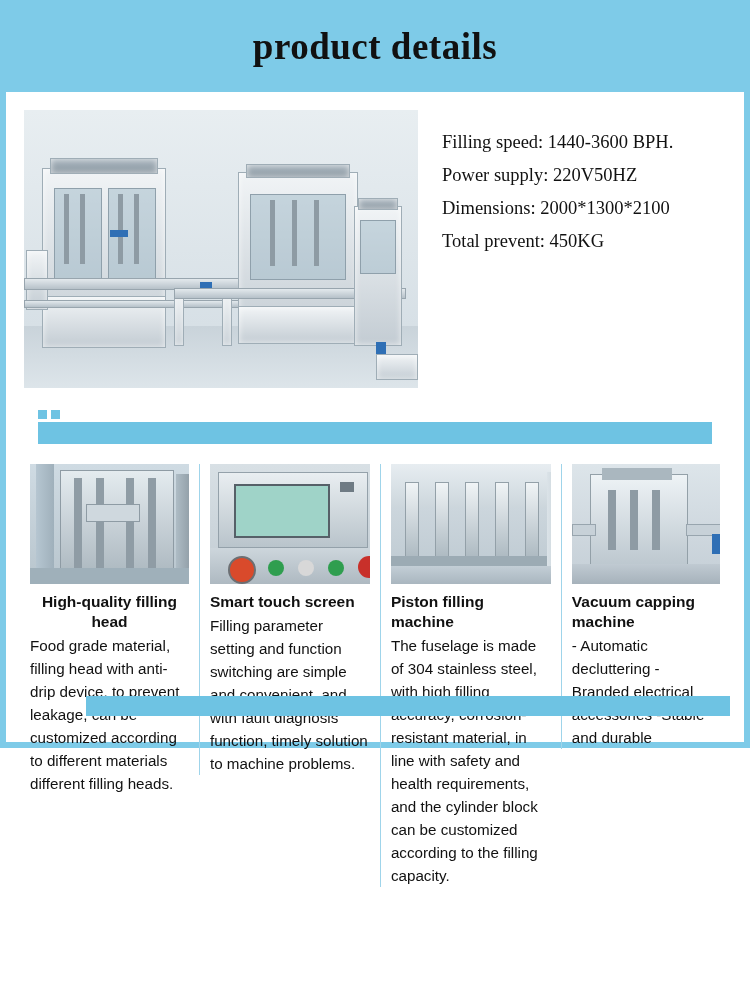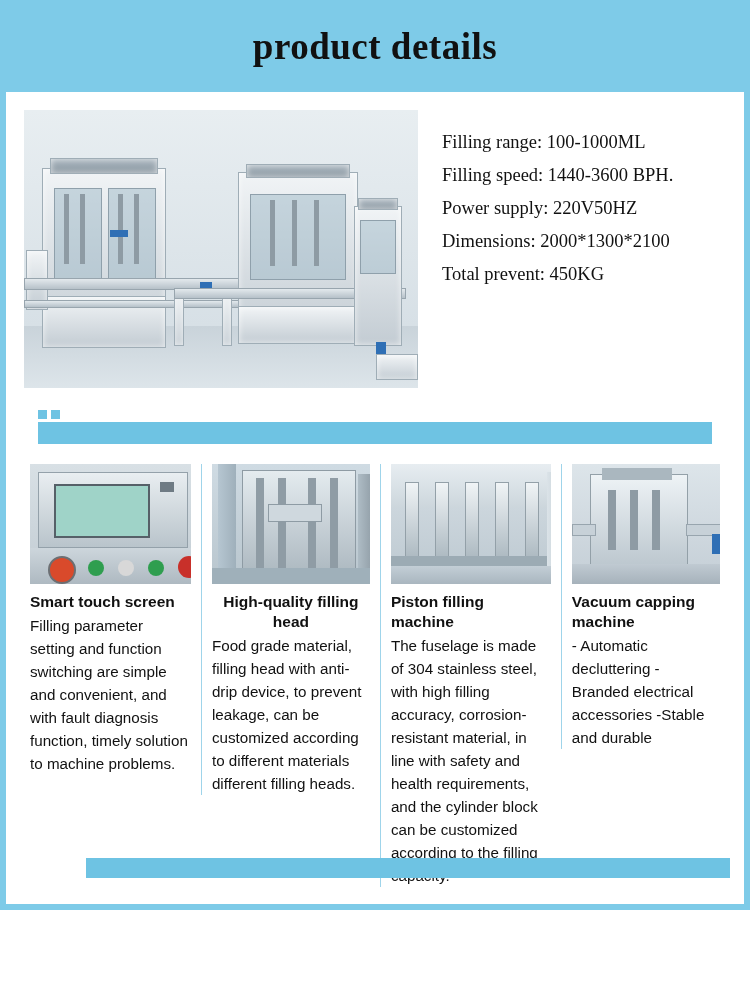--- a/index.html
+++ b/index.html
@@ -9,21 +9,21 @@
   body {
     width: 750px;
     height: 1000px;
     background: #ffffff;
     font-family: "Liberation Sans", sans-serif;
     overflow: hidden;
   }
   .page {
     position: relative;
     width: 750px;
-    height: 910px;
+    height: 748px;
     background: #ffffff;
     box-sizing: border-box;
     border-left: 6px solid #7ecbe8;
     border-right: 6px solid #7ecbe8;
     border-bottom: 6px solid #7ecbe8;
   }
 
   
   .header {
     height: 92px;
@@ -242,66 +242,65 @@
 
       <div class="hp-unit" style="left:330px; top:96px; width:46px; height:138px;"></div>
       <div class="hp-unit dark" style="left:334px; top:88px; width:38px; height:10px;"></div>
       <div class="hp-glass" style="left:336px; top:110px; width:34px; height:52px;"></div>
       <div class="hp-unit" style="left:368px; top:250px; width:28px; height:16px;"></div>
       <div class="hp-blue" style="left:352px; top:232px; width:10px; height:16px;"></div>
       <div class="hp-unit" style="left:352px; top:244px; width:40px; height:24px;"></div>
     </div>
 
     <div class="specs">
-      <div class="spec-line">Filling range: 100-1000ML</div>
       <div class="spec-line">Filling speed: 1440-3600 BPH.</div>
       <div class="spec-line">Power supply: 220V50HZ</div>
       <div class="spec-line">Dimensions: 2000*1300*2100</div>
       <div class="spec-line">Total prevent:  450KG</div>
     </div>
   </div>
 
   <div class="divider-wrap">
     <div class="divider-sq"></div>
     <div class="divider-sq2"></div>
     <div class="divider-bar"></div>
   </div>
 
   <div class="features">
+
+    <div class="feature f2">
+      <div class="f-photo" style="background:linear-gradient(180deg,#cfdbe3 0%,#b8c5cd 100%);">
+        <div class="sh" style="left:6px; top:0px; width:18px; height:120px; background:linear-gradient(90deg,#b6c6d1,#9fb0bb);"></div>
+        <div class="sh" style="left:30px; top:6px; width:112px; height:108px; background:linear-gradient(180deg,#e4ebef,#aab6be); border:1px solid #8e9ba4;"></div>
+        <div class="sh" style="left:44px; top:14px; width:8px; height:92px; background:#8f9ca5;"></div>
+        <div class="sh" style="left:66px; top:14px; width:8px; height:92px; background:#8f9ca5;"></div>
+        <div class="sh" style="left:96px; top:14px; width:8px; height:92px; background:#8f9ca5;"></div>
+        <div class="sh" style="left:118px; top:14px; width:8px; height:92px; background:#8f9ca5;"></div>
+        <div class="sh" style="left:56px; top:40px; width:52px; height:16px; background:#cfd8de; border:1px solid #8e9ba4;"></div>
+        <div class="sh" style="left:146px; top:10px; width:16px; height:104px; background:linear-gradient(90deg,#aebcc5,#8e9ba4);"></div>
+        <div class="sh" style="left:0px; top:104px; width:182px; height:16px; background:#9fb0ba;"></div>
+      </div>
+      <div class="f-title center">High-quality filling head</div>
+      <div class="f-body">Food grade material, filling head with anti-drip device, to prevent leakage, can be customized according to different materials different filling heads.</div>
+    </div>
 
     <div class="feature f1">
       <div class="f-photo" style="background:linear-gradient(180deg,#d8e0e5 0%,#c2ccd3 100%);">
         <div class="sh" style="left:8px; top:8px; width:148px; height:74px; background:linear-gradient(180deg,#e9eef1,#b9c4cb); border:1px solid #94a1aa;"></div>
         <div class="sh" style="left:24px; top:20px; width:92px; height:50px; background:#9fd3c8; border:2px solid #566068;"></div>
         <div class="sh" style="left:130px; top:18px; width:14px; height:10px; background:#6f7b84;"></div>
         <div class="sh" style="left:0px; top:84px; width:184px; height:36px; background:linear-gradient(180deg,#cdd6dc,#aeb9c1);"></div>
         <div class="sh" style="left:18px; top:92px; width:24px; height:24px; border-radius:50%; background:#d94a2b; border:2px solid #6c6f73;"></div>
         <div class="sh" style="left:58px; top:96px; width:16px; height:16px; border-radius:50%; background:#2f9e4f;"></div>
         <div class="sh" style="left:88px; top:96px; width:16px; height:16px; border-radius:50%; background:#d8d8d8;"></div>
         <div class="sh" style="left:118px; top:96px; width:16px; height:16px; border-radius:50%; background:#2f9e4f;"></div>
         <div class="sh" style="left:148px; top:92px; width:22px; height:22px; border-radius:50%; background:#c8302a;"></div>
       </div>
       <div class="f-title">Smart touch screen</div>
       <div class="f-body">Filling parameter setting and function switching are simple and convenient, and with fault diagnosis function, timely solution to machine problems.</div>
-    </div>
-
-    <div class="feature f2">
-      <div class="f-photo" style="background:linear-gradient(180deg,#cfdbe3 0%,#b8c5cd 100%);">
-        <div class="sh" style="left:6px; top:0px; width:18px; height:120px; background:linear-gradient(90deg,#b6c6d1,#9fb0bb);"></div>
-        <div class="sh" style="left:30px; top:6px; width:112px; height:108px; background:linear-gradient(180deg,#e4ebef,#aab6be); border:1px solid #8e9ba4;"></div>
-        <div class="sh" style="left:44px; top:14px; width:8px; height:92px; background:#8f9ca5;"></div>
-        <div class="sh" style="left:66px; top:14px; width:8px; height:92px; background:#8f9ca5;"></div>
-        <div class="sh" style="left:96px; top:14px; width:8px; height:92px; background:#8f9ca5;"></div>
-        <div class="sh" style="left:118px; top:14px; width:8px; height:92px; background:#8f9ca5;"></div>
-        <div class="sh" style="left:56px; top:40px; width:52px; height:16px; background:#cfd8de; border:1px solid #8e9ba4;"></div>
-        <div class="sh" style="left:146px; top:10px; width:16px; height:104px; background:linear-gradient(90deg,#aebcc5,#8e9ba4);"></div>
-        <div class="sh" style="left:0px; top:104px; width:182px; height:16px; background:#9fb0ba;"></div>
-      </div>
-      <div class="f-title center">High-quality filling head</div>
-      <div class="f-body">Food grade material, filling head with anti-drip device, to prevent leakage, can be customized according to different materials different filling heads.</div>
     </div>
 
     <div class="feature f3">
       <div class="f-photo" style="background:linear-gradient(180deg,#d5dee4 0%,#bcc8d0 100%);">
         <div class="sh" style="left:0px; top:0px; width:184px; height:44px; background:linear-gradient(180deg,#e7edf1,#ccd6dc);"></div>
         <div class="sh" style="left:14px; top:18px; width:12px; height:78px; background:linear-gradient(180deg,#f0f4f6,#aab7bf); border:1px solid #93a0a8;"></div>
         <div class="sh" style="left:44px; top:18px; width:12px; height:78px; background:linear-gradient(180deg,#f0f4f6,#aab7bf); border:1px solid #93a0a8;"></div>
         <div class="sh" style="left:74px; top:18px; width:12px; height:78px; background:linear-gradient(180deg,#f0f4f6,#aab7bf); border:1px solid #93a0a8;"></div>
         <div class="sh" style="left:104px; top:18px; width:12px; height:78px; background:linear-gradient(180deg,#f0f4f6,#aab7bf); border:1px solid #93a0a8;"></div>
         <div class="sh" style="left:134px; top:18px; width:12px; height:78px; background:linear-gradient(180deg,#f0f4f6,#aab7bf); border:1px solid #93a0a8;"></div>

